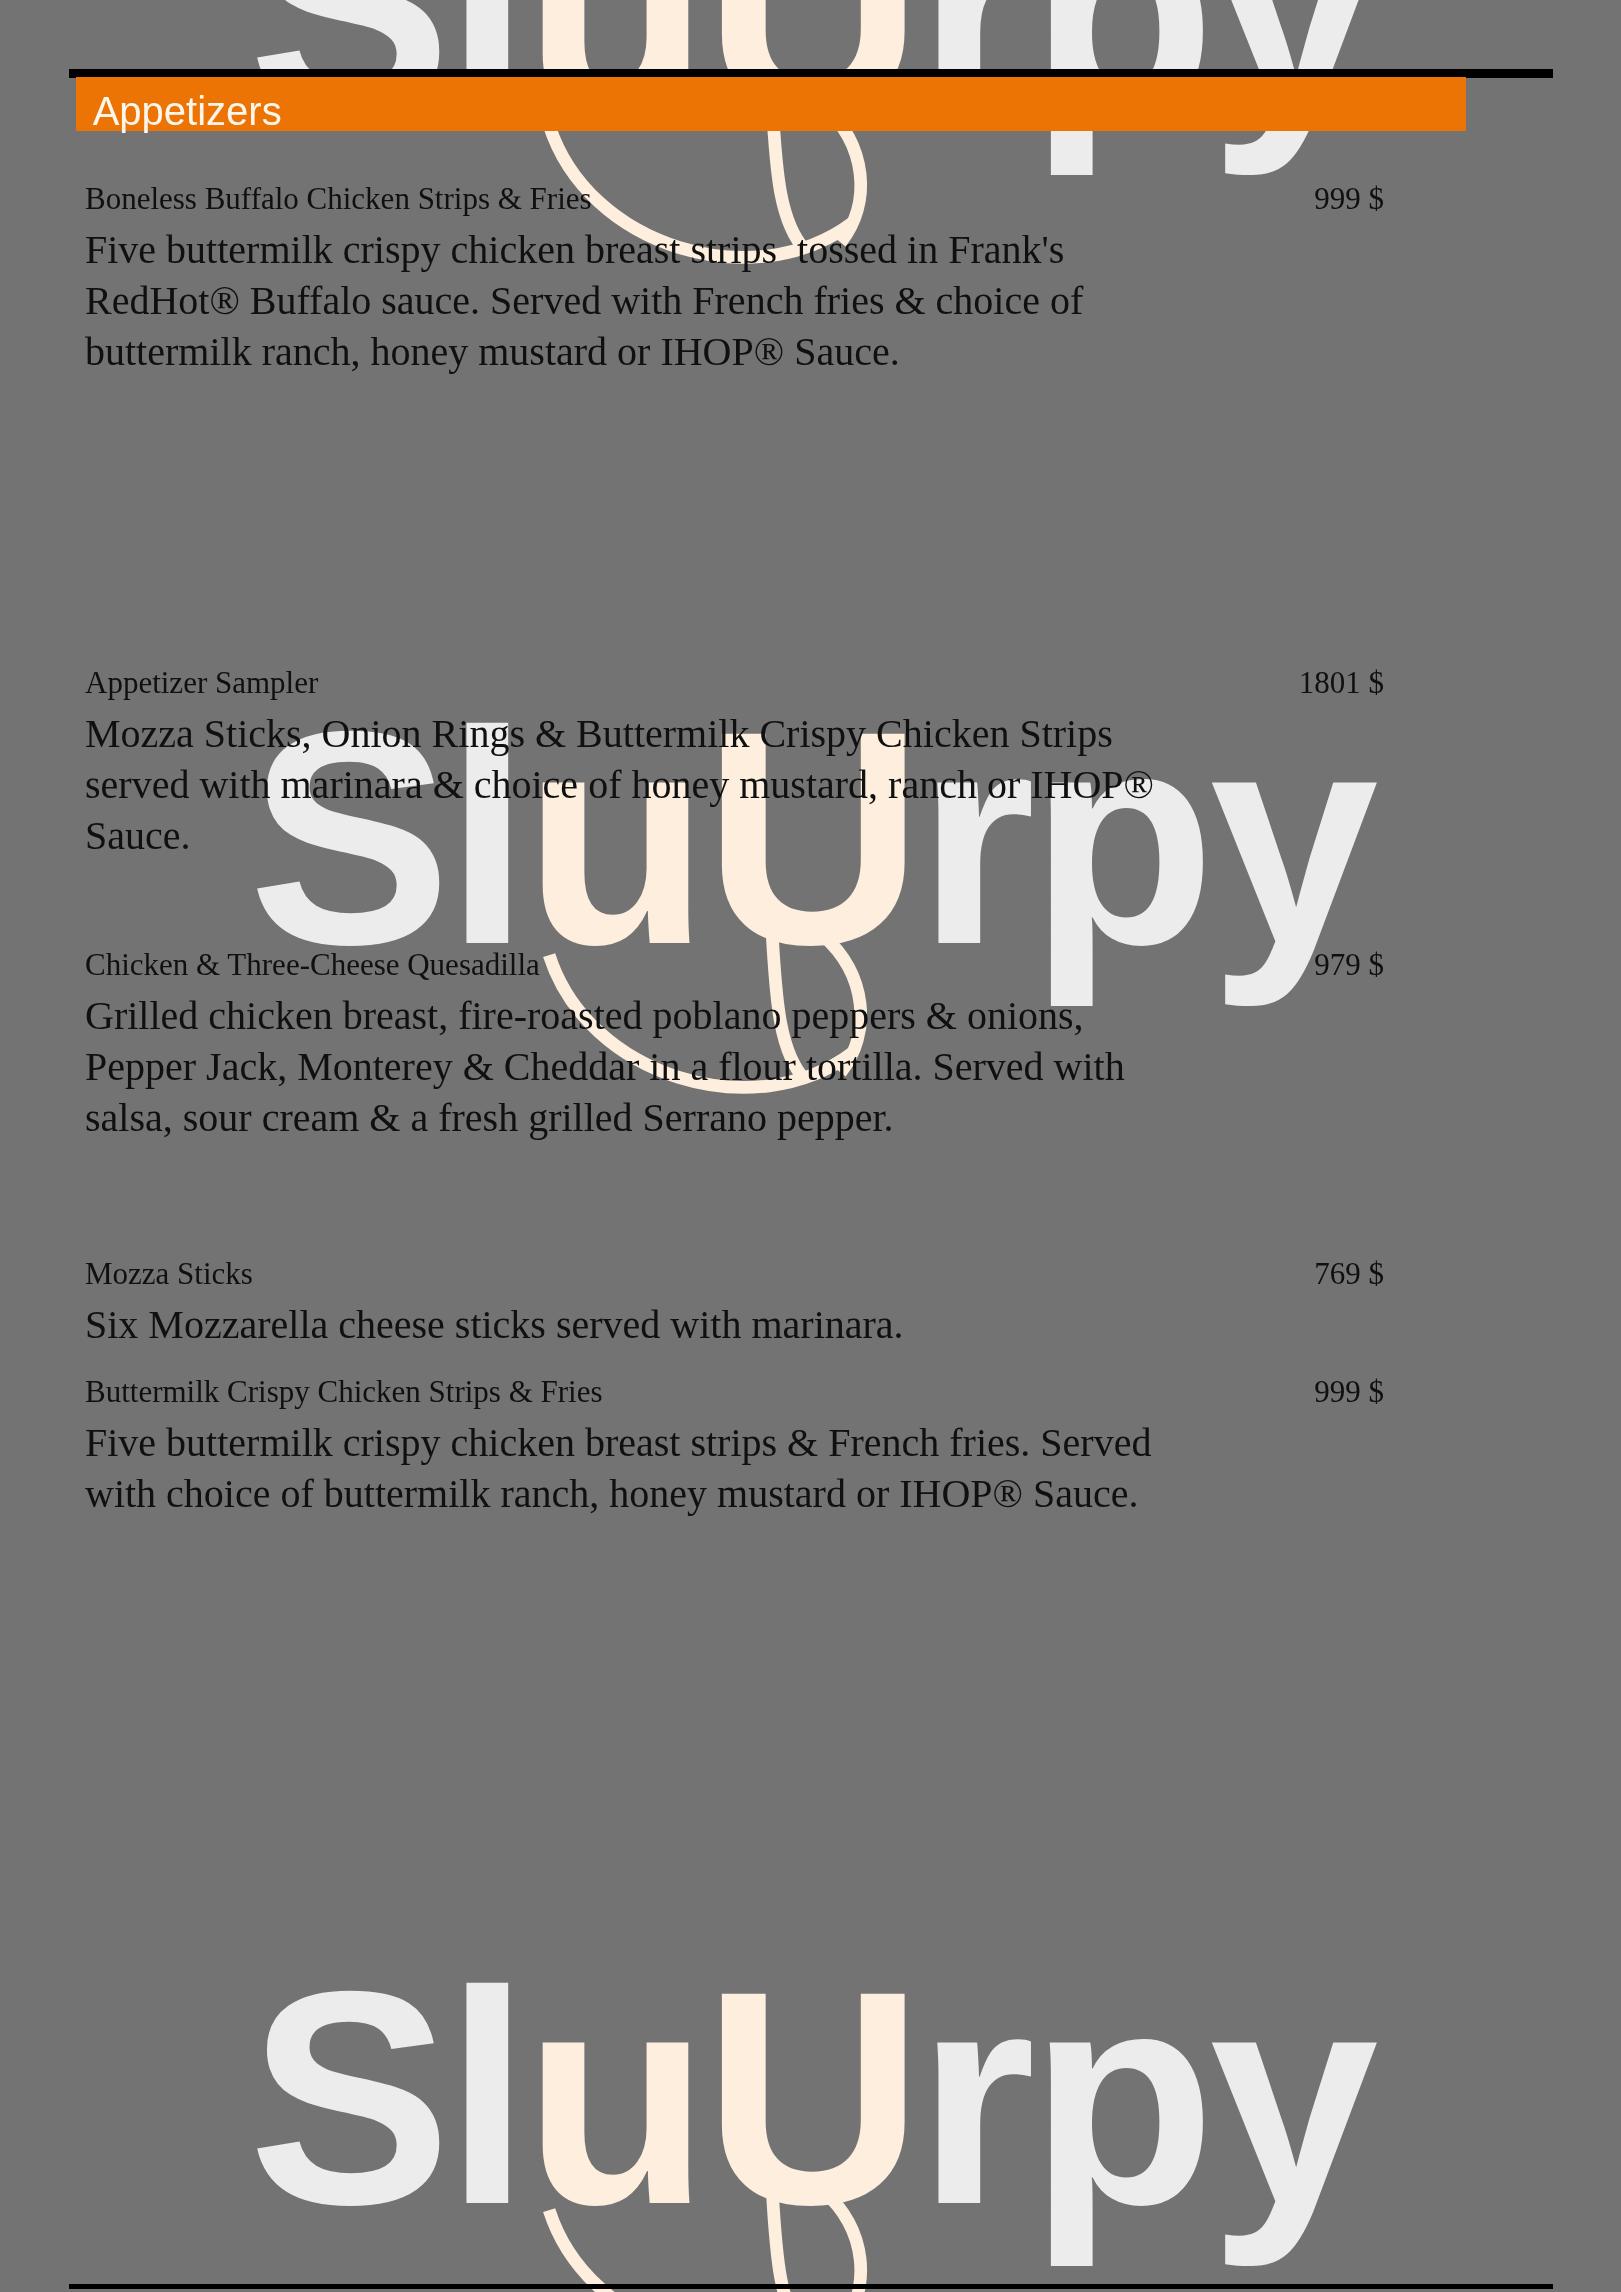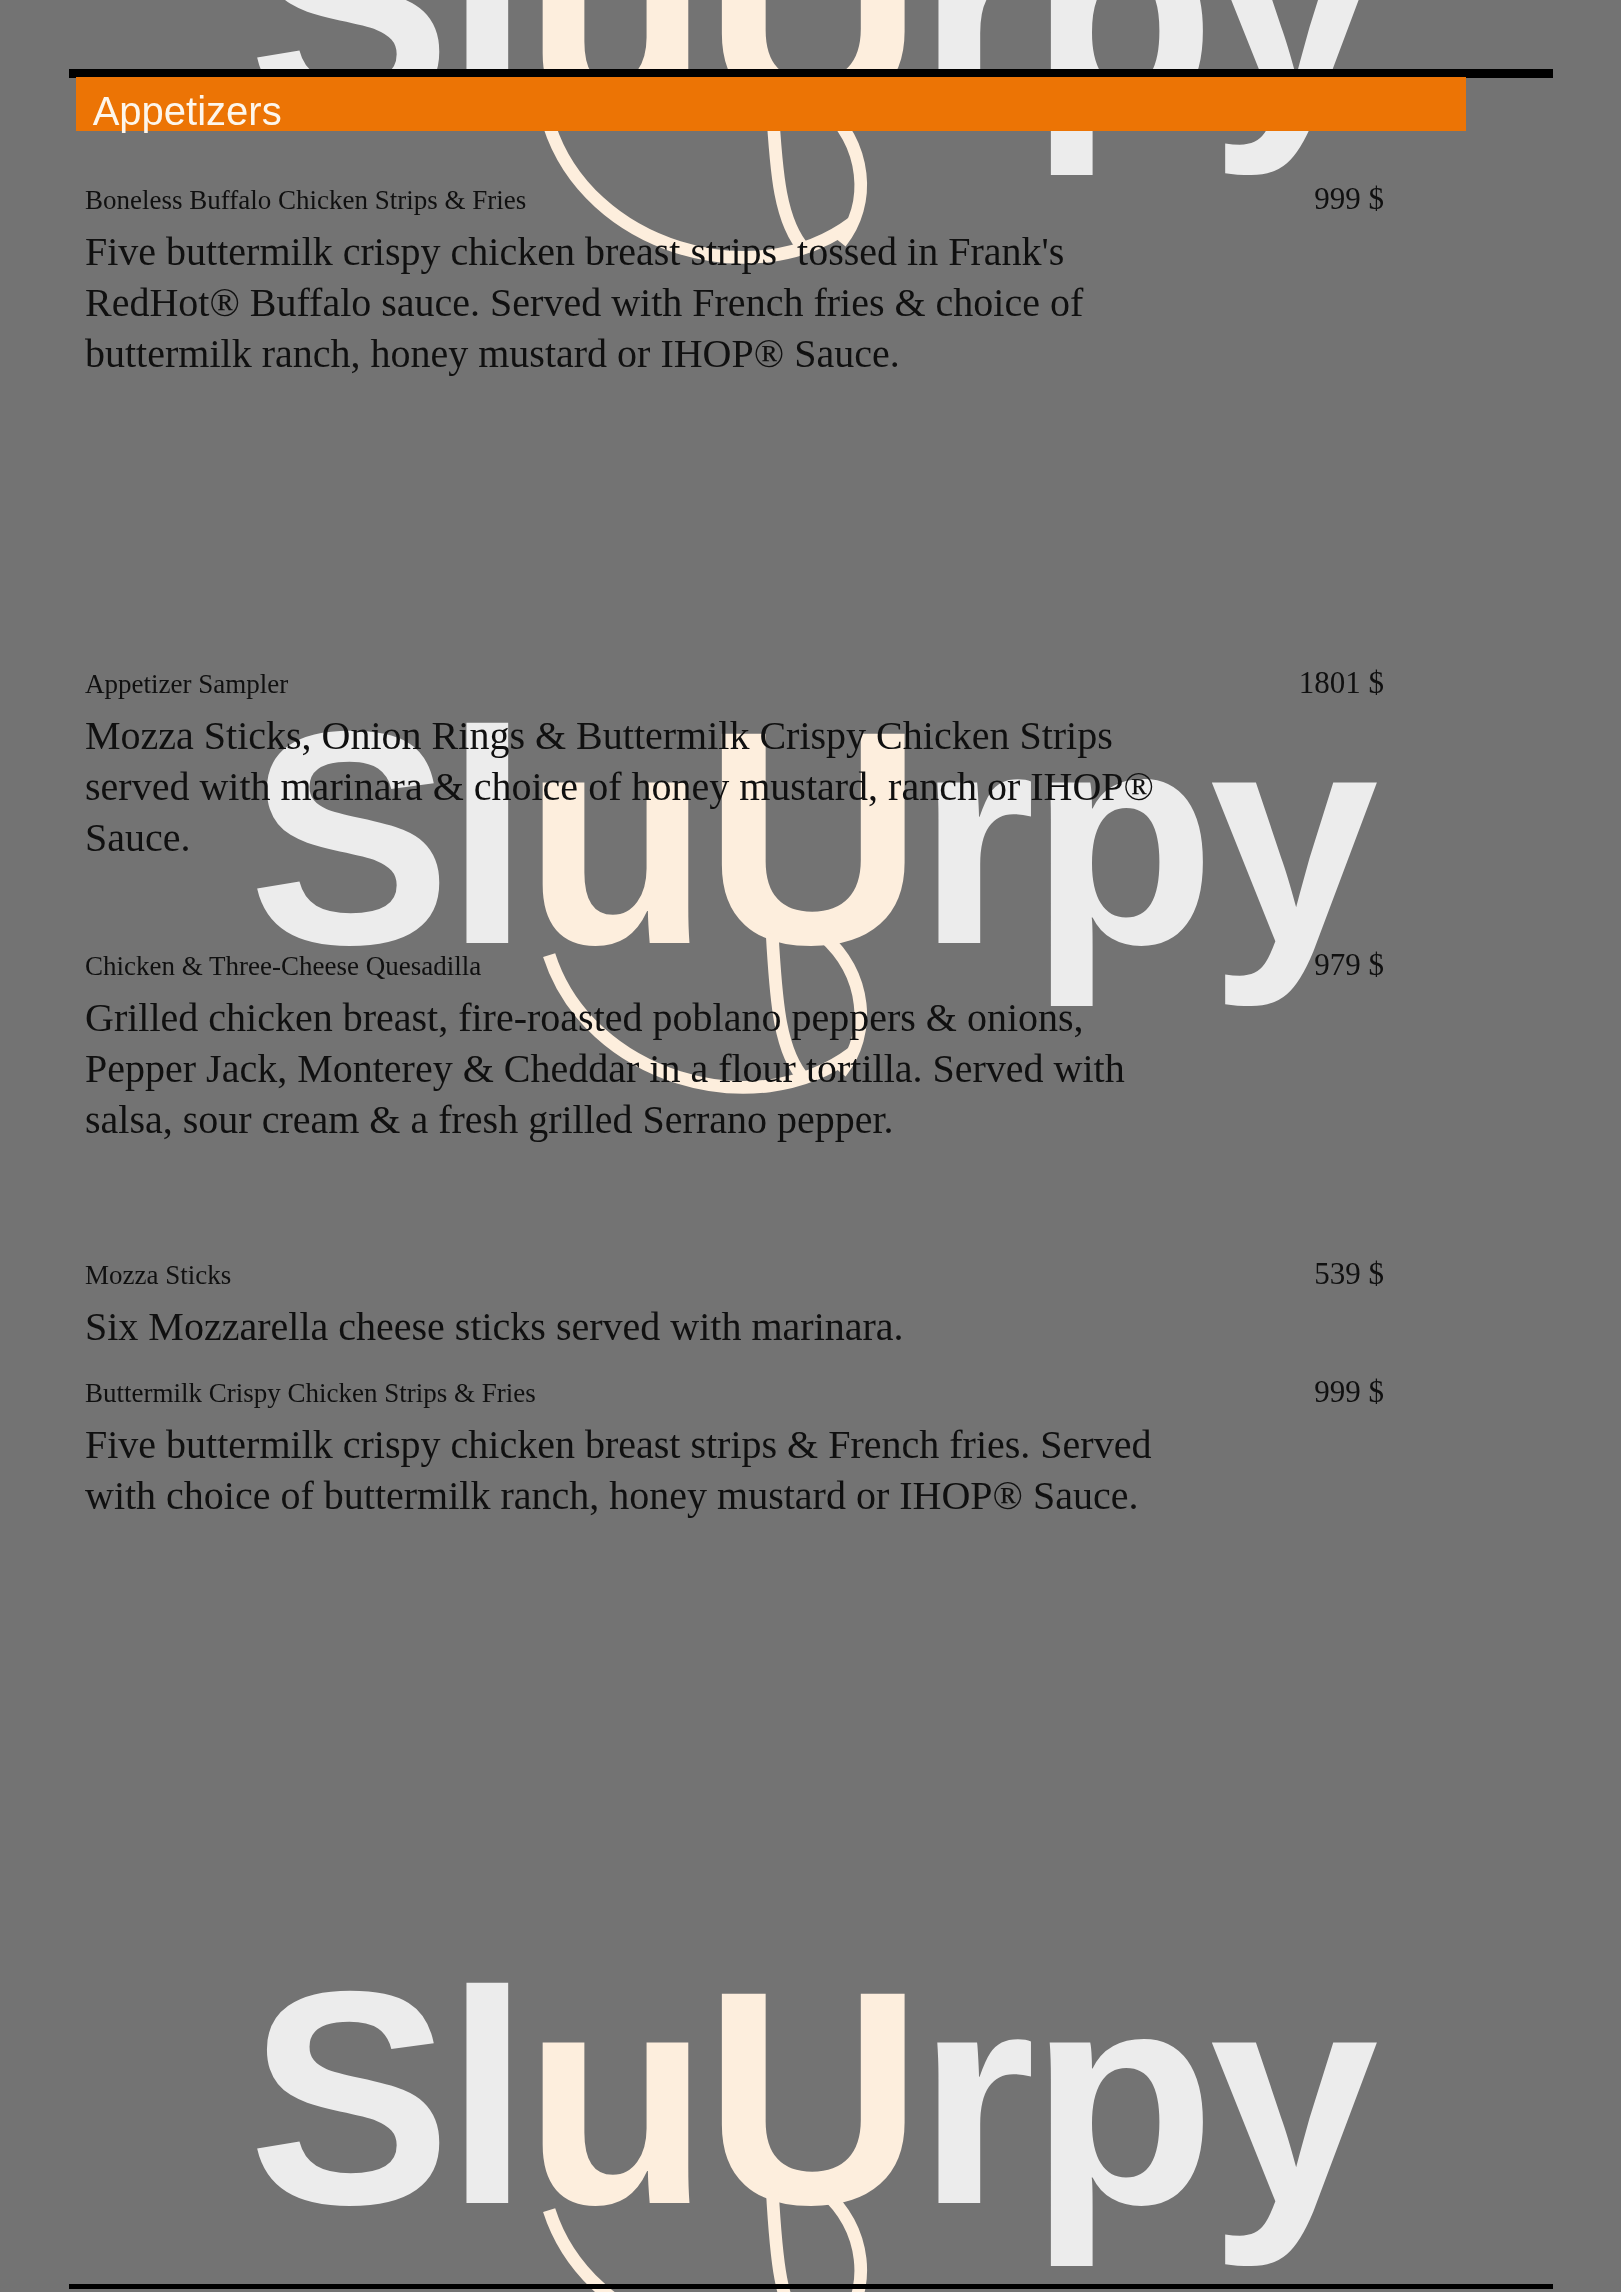--- a/index.html
+++ b/index.html
@@ -73,21 +73,21 @@
     position: absolute;
     left: 85px;
     width: 1299px;
   }
   .item-head {
     display: flex;
     align-items: baseline;
     justify-content: space-between;
   }
   .item-name {
-    font-size: 27px;
+    font-size: 31px;
     color: #101010;
     line-height: 51px;
     white-space: pre-wrap;
   }
   .item-price {
     font-size: 31px;
     color: #101010;
     line-height: 51px;
     white-space: nowrap;
     text-align: right;
@@ -167,21 +167,21 @@
       <div class="item-head">
         <span class="item-name">Chicken &amp; Three-Cheese Quesadilla</span>
         <span class="item-price">979 $</span>
       </div>
       <div class="item-desc">Grilled chicken breast, fire-roasted poblano peppers &amp; onions, Pepper Jack, Monterey &amp; Cheddar in a flour tortilla. Served with salsa, sour cream &amp; a fresh grilled Serrano pepper.</div>
     </div>
 
     <div class="item" style="top:1248px;">
       <div class="item-head">
         <span class="item-name">Mozza Sticks</span>
-        <span class="item-price">539 $</span>
+        <span class="item-price">769 $</span>
       </div>
       <div class="item-desc">Six Mozzarella cheese sticks served with marinara.</div>
     </div>
 
     <div class="item" style="top:1366px;">
       <div class="item-head">
         <span class="item-name">Buttermilk Crispy Chicken Strips &amp; Fries</span>
         <span class="item-price">999 $</span>
       </div>
       <div class="item-desc">Five buttermilk crispy chicken breast strips &amp; French fries. Served with choice of buttermilk ranch, honey mustard or IHOP® Sauce.</div>

